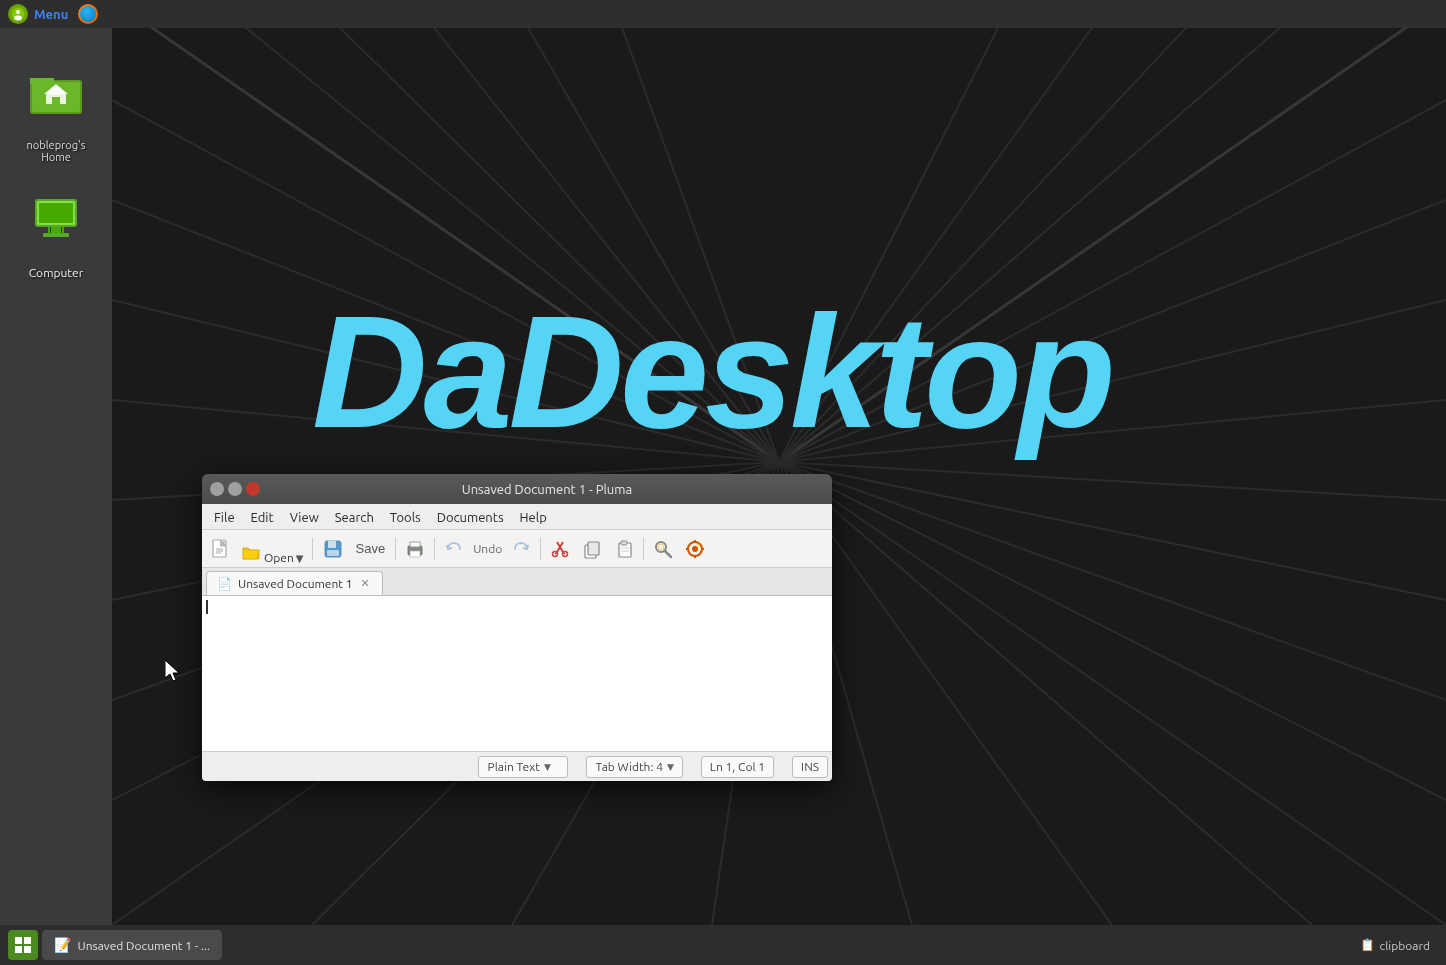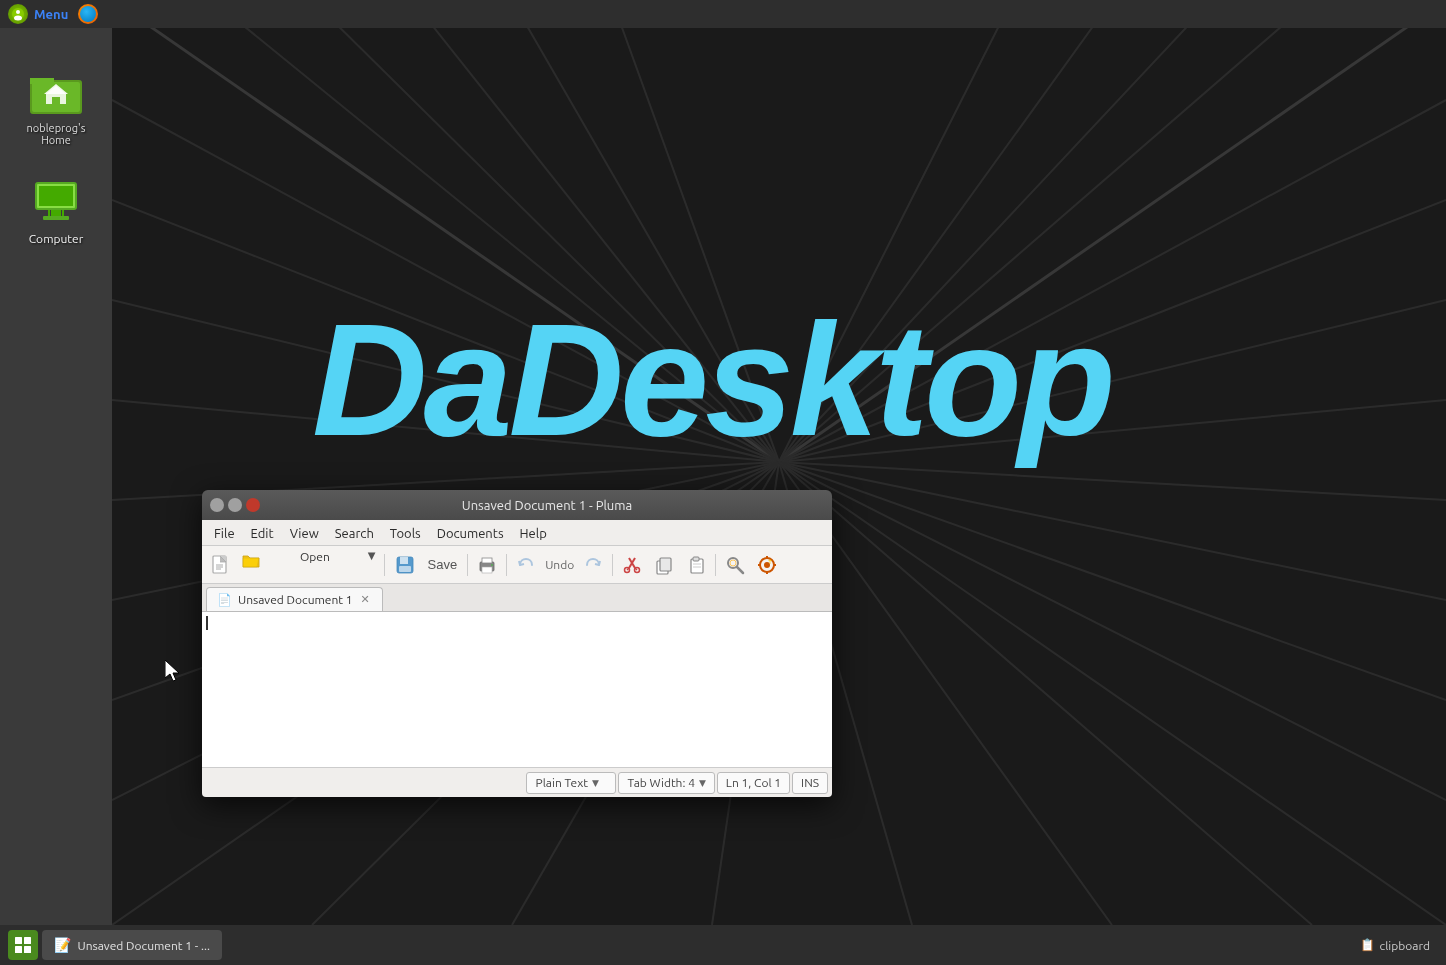--- a/index.html
+++ b/index.html
@@ -43,21 +43,20 @@
       top: 280px;
       left: 200px;
       font-size: 160px;
       font-style: italic;
       font-weight: bold;
       color: #55d4f5;
       font-family: Arial, sans-serif;
       letter-spacing: -4px;
       pointer-events: none;
       text-shadow: none;
-      margin-top: 8px;
     }
 
     
     .sidebar {
       position: absolute;
       top: 0;
       left: 0;
       width: 112px;
       bottom: 40px;
       background: #3a3a3a;
@@ -102,20 +101,21 @@
     }
 
     
     .desktop-icon {
       display: flex;
       flex-direction: column;
       align-items: center;
       margin-top: 30px;
       cursor: pointer;
       width: 90px;
+      gap: 17px;
     }
 
     .desktop-icon .icon-img {
       width: 52px;
       height: 52px;
       display: flex;
       align-items: center;
       justify-content: center;
       margin-bottom: 4px;
     }
@@ -123,21 +123,21 @@
     .desktop-icon .icon-label {
       color: #f0f0f0;
       font-size: 12px;
       text-align: center;
       text-shadow: 1px 1px 2px rgba(0,0,0,0.8);
     }
 
     
     .pluma-window {
       position: absolute;
-      top: 490px;
+      top: 474px;
       left: 90px;
       width: 630px;
       border-radius: 6px 6px 4px 4px;
       box-shadow: 0 8px 30px rgba(0,0,0,0.7);
       overflow: hidden;
       z-index: 50;
     }
 
     .pluma-titlebar {
       background: linear-gradient(180deg, #5a5a5a, #4a4a4a);
@@ -209,28 +209,27 @@
       justify-content: center;
       border-radius: 3px;
       cursor: pointer;
       font-size: 18px;
       border: none;
       background: transparent;
     }
 
     .toolbar-open-btn {
       display: flex;
-      align-items: flex-start;
+      align-items: flex-end;
       height: 30px;
       padding: 0 4px 0 2px;
       border-radius: 3px;
       cursor: pointer;
       border: none;
       background: transparent;
-      gap: 36px;
     }
 
     .toolbar-separator {
       width: 1px;
       height: 22px;
       background: #ccc;
       margin: 0 2px;
     }
 
     .toolbar-save-btn {
@@ -308,21 +307,21 @@
 
     .pluma-statusbar {
       background: #f0eeec;
       height: 30px;
       display: flex;
       align-items: center;
       padding: 0 4px;
       border-top: 1px solid #ccc;
       font-size: 12px;
       color: #444;
-      gap: 2px;
+      gap: 18px;
     }
 
     .status-spacer { flex: 1; }
 
     .status-item {
       padding: 2px 8px;
       border: 1px solid #bbb;
       border-radius: 3px;
       background: #fafafa;
       cursor: pointer;

